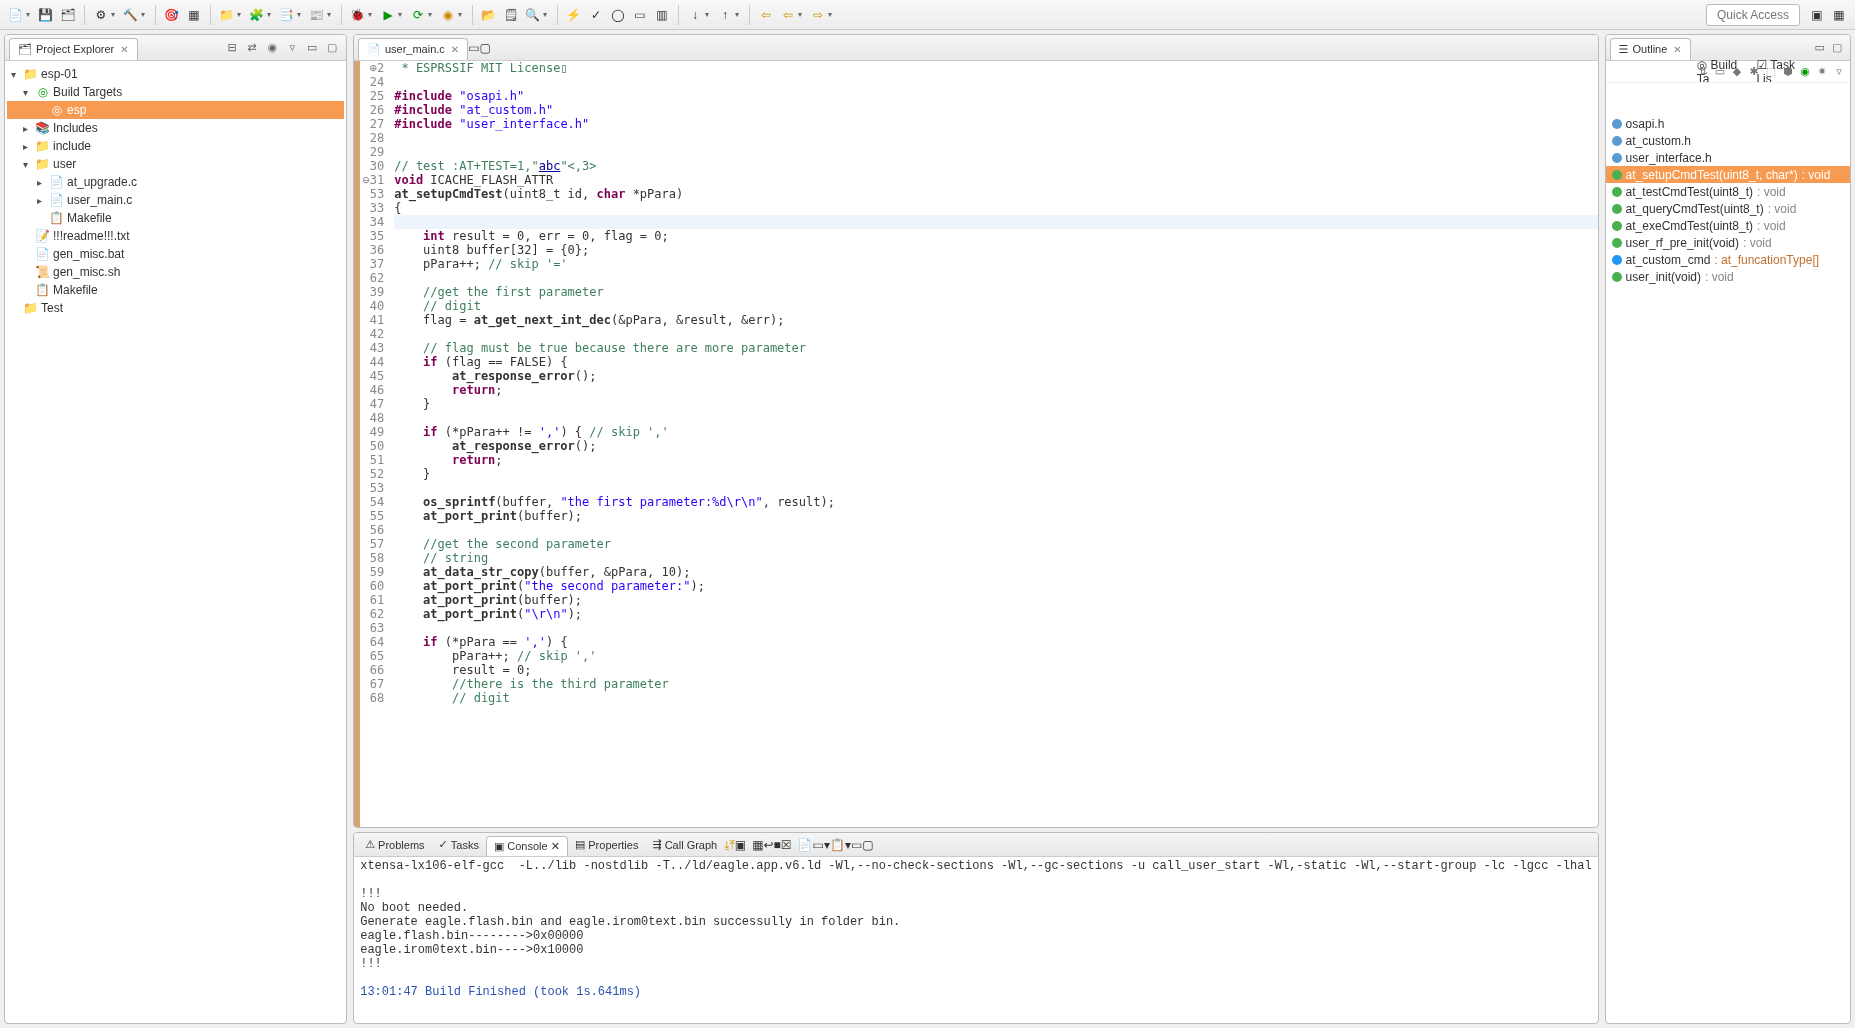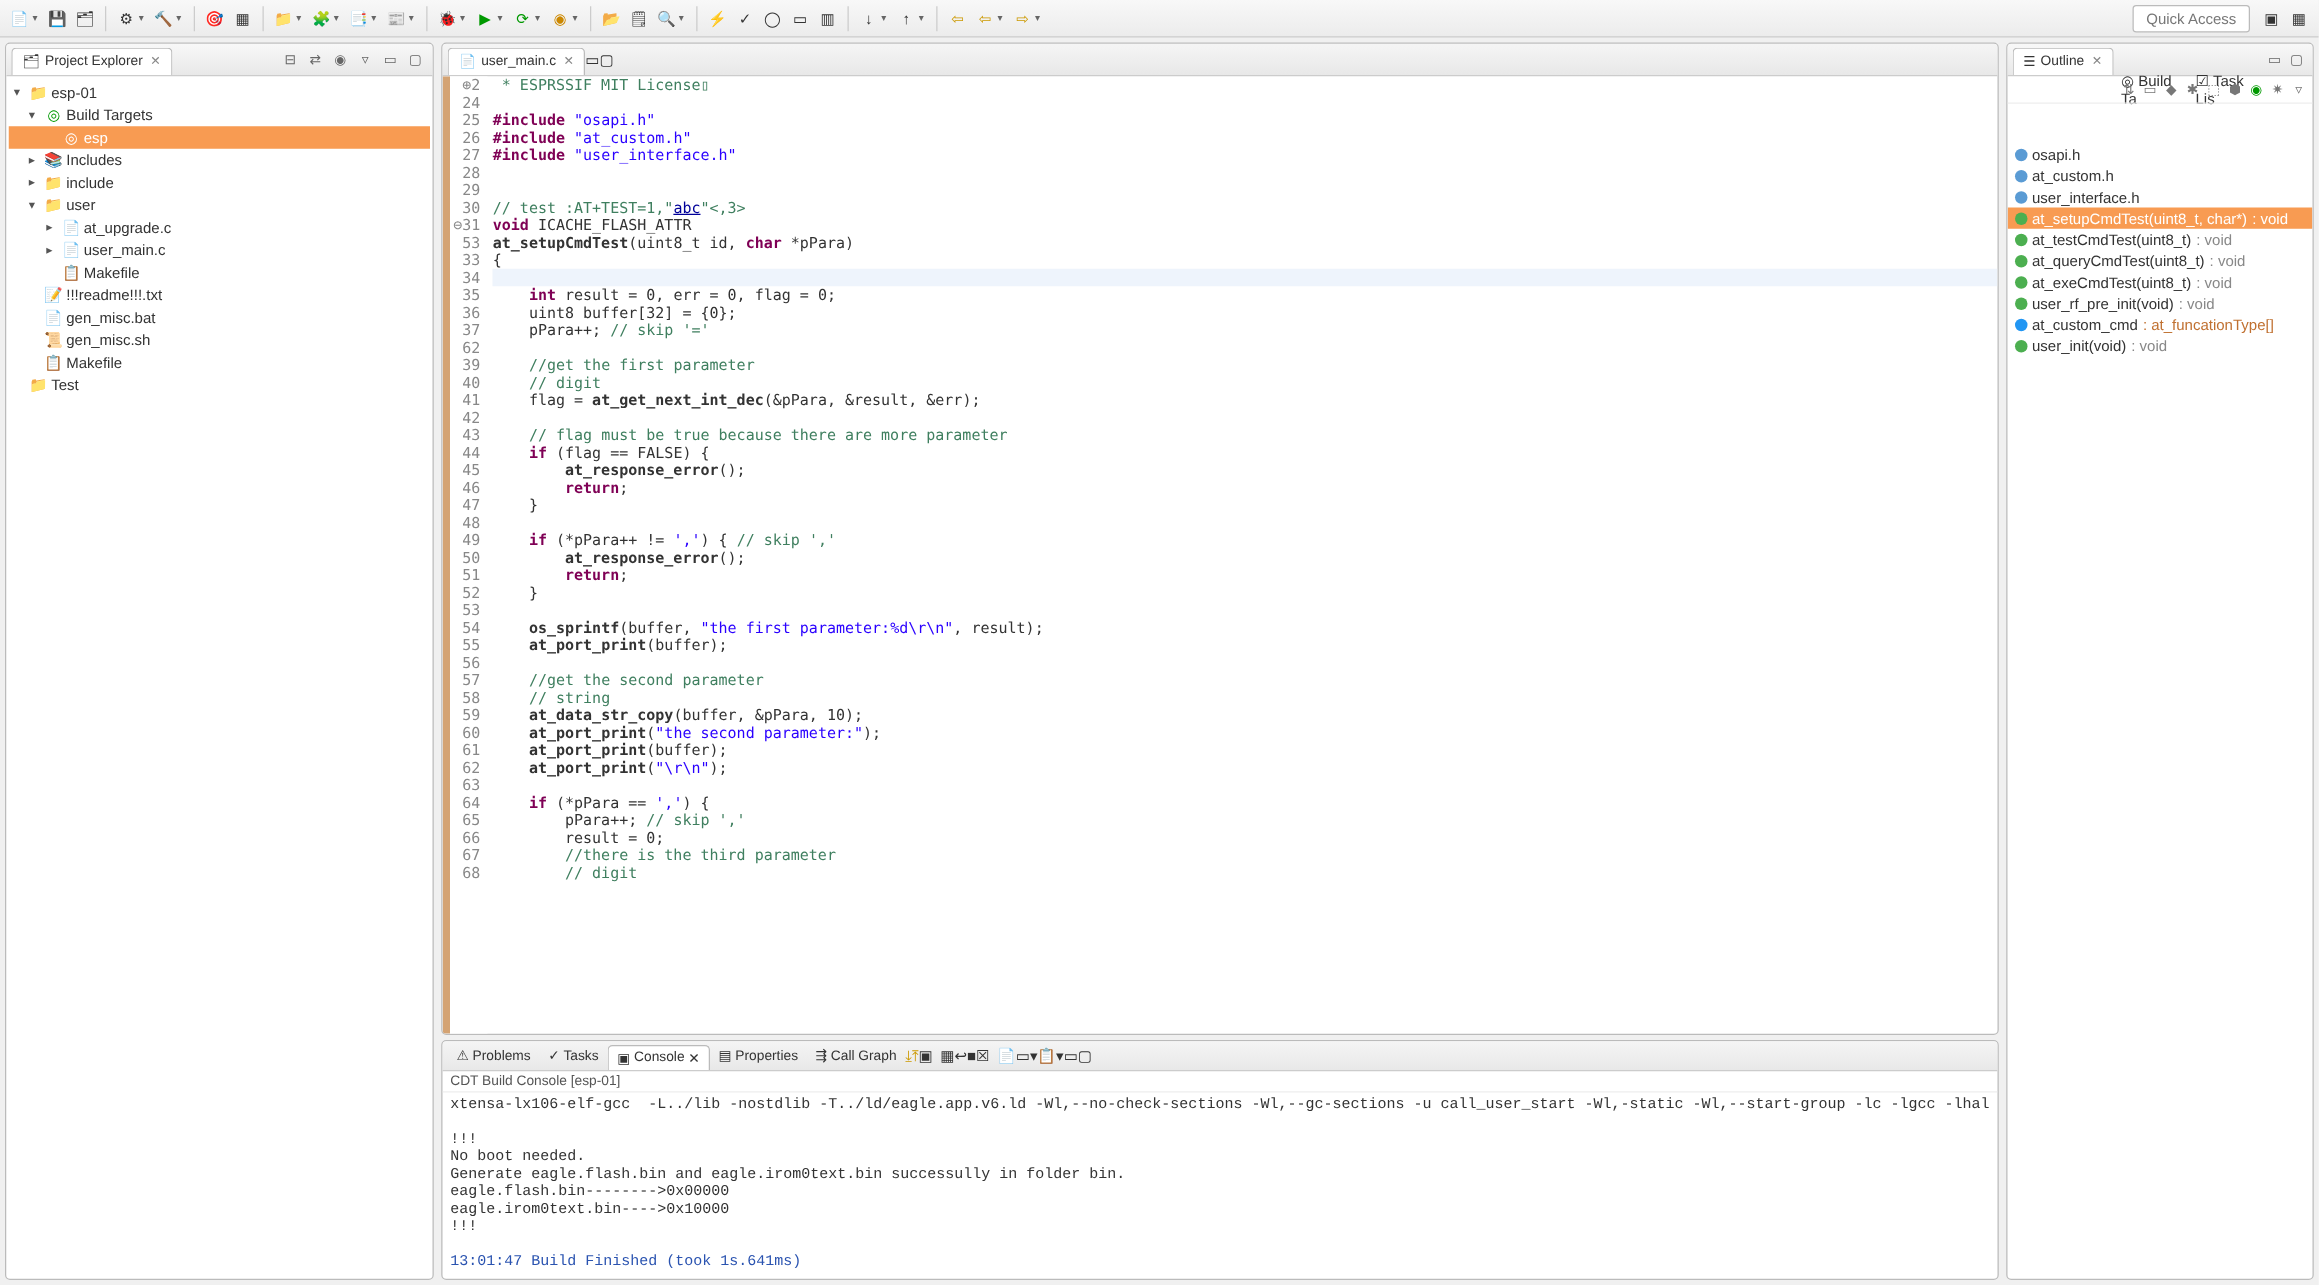--- a/index.html
+++ b/index.html
@@ -332,21 +332,20 @@
         <span class="hdr-icon">☒</span>
         <span style="width:6px"></span>
         <span class="hdr-icon">📄</span>
         <span class="hdr-icon">▭</span>
           <span class="dropdown-arrow">▾</span>
         <span class="hdr-icon">📋</span>
           <span class="dropdown-arrow">▾</span>
         <span class="hdr-icon">▭</span>
         <span class="hdr-icon">▢</span>
       </div>
-      <div class="console-sub">CDT Build Console [esp-01]</div>
       <div class="console-body" id="console-body"><div>xtensa-lx106-elf-gcc  -L../lib -nostdlib -T../ld/eagle.app.v6.ld -Wl,--no-check-sections -Wl,--gc-sections -u call_user_start -Wl,-static -Wl,--start-group -lc -lgcc -lhal</div><div> </div><div>!!!</div><div>No boot needed.</div><div>Generate eagle.flash.bin and eagle.irom0text.bin successully in folder bin.</div><div>eagle.flash.bin--------&gt;0x00000</div><div>eagle.irom0text.bin----&gt;0x10000</div><div>!!!</div><div> </div><div class="ok">13:01:47 Build Finished (took 1s.641ms)</div></div>
     </div>
   </div>
 
   <div class="right-panel">
     <div class="view-frame">
       <div class="view-header">
         <div class="view-tab">
           <span>☰</span>
           <span>Outline</span>

